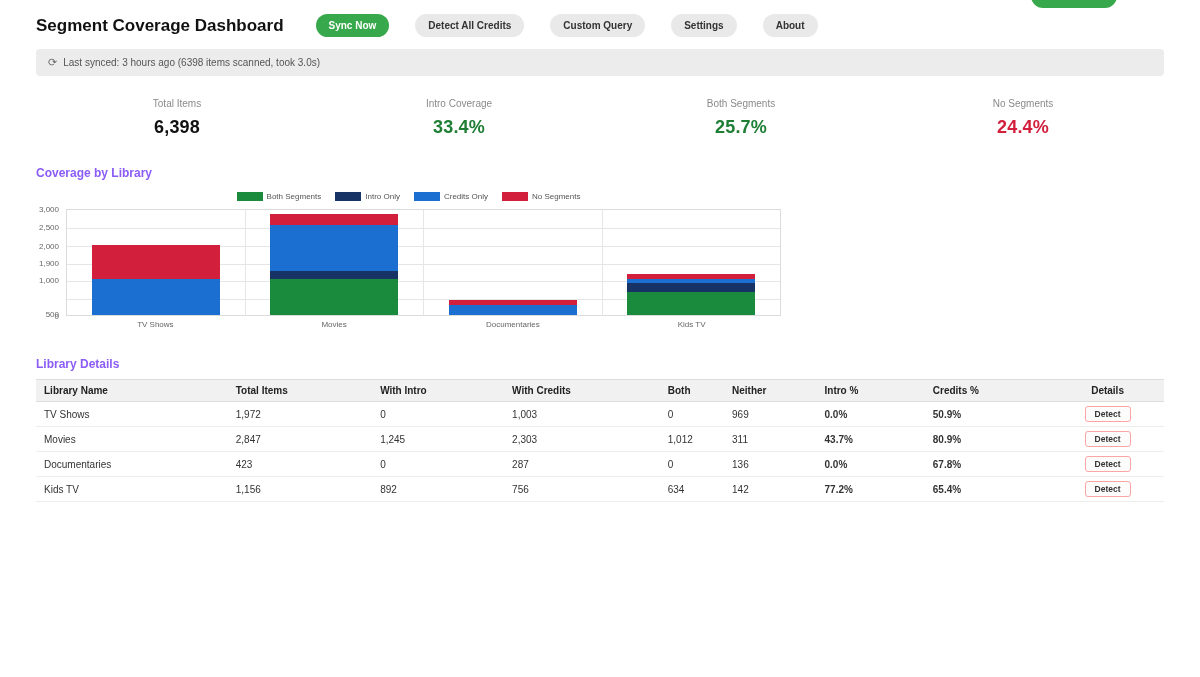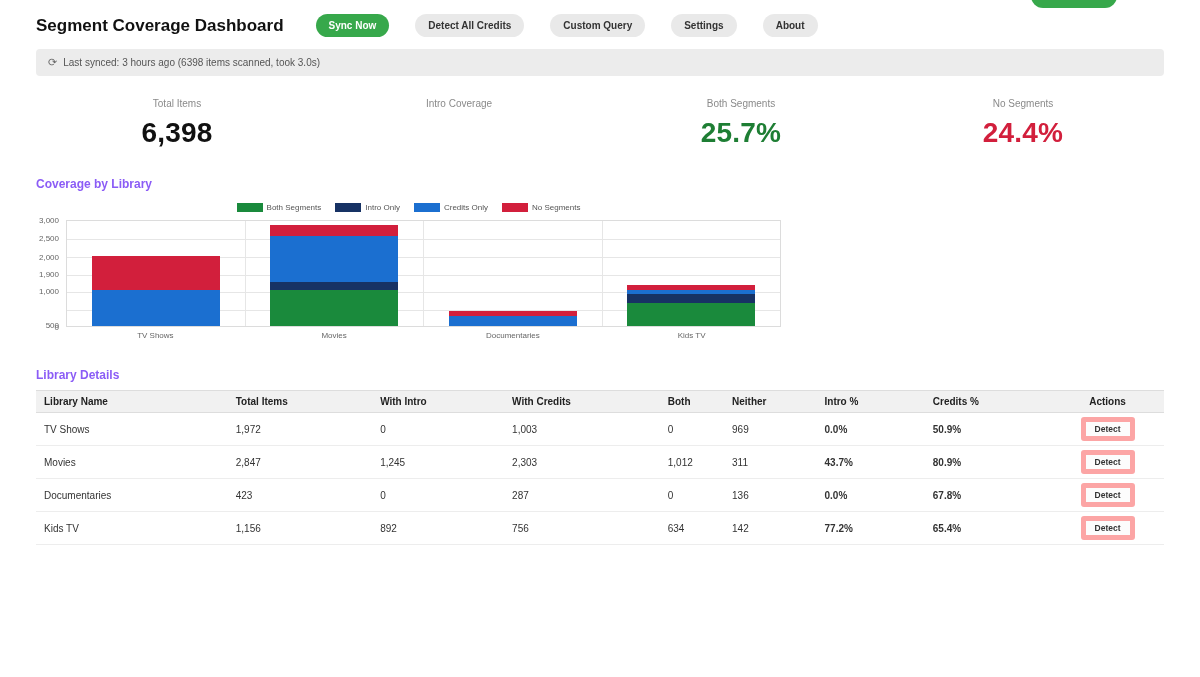--- a/index.html
+++ b/index.html
@@ -31,21 +31,21 @@
   .status-bar {
     margin-top:12px; background:#ececec; border-radius:4px;
     padding:7px 12px; font-size:10px; color:#555;
     display:flex; align-items:center; gap:6px;
   }
   .refresh-glyph { font-size:11px; color:#666; }
 
   .stats-row { display:flex; margin-top:22px; }
   .stat { flex:1; text-align:center; }
   .stat-label { font-size:10px; color:#8a8a8a; }
-  .stat-value { font-size:28px; font-weight:bold; margin-top:8px; color:#111; letter-spacing:0.2px; }
+  .stat-value { font-size:18px; font-weight:bold; margin-top:8px; color:#111; letter-spacing:0.2px; }
 
   .section-title { font-size:12px; font-weight:bold; color:#8b5cf6; margin-top:28px; }
 
   .chart { width:745px; margin-top:12px; }
   .legend { display:flex; justify-content:center; align-items:center; gap:14px; margin-bottom:8px; }
   .legend-item { display:flex; align-items:center; gap:4px; font-size:8px; color:#555; }
   .swatch { width:26px; height:9px; display:inline-block; }
 
   .plot-row { display:flex; }
   .y-labels { width:30px; position:relative; height:107px; }
@@ -67,21 +67,21 @@
   .lib-table th {
     background:#f1f1f1; text-align:left; padding:5px 8px;
     font-weight:bold; color:#222;
     border-top:1px solid #ddd; border-bottom:1px solid #ddd;
   }
   .lib-table td { padding:4px 8px; border-bottom:1px solid #ededed; color:#333; }
   .lib-table td.bold { font-weight:bold; }
   .lib-table th.center, .lib-table td.center { text-align:center; }
   .detect-btn {
     font-family:inherit; font-size:8.5px; font-weight:bold;
-    padding:2px 9px; border:5px solid #fca5a5; border-radius:3px;
+    padding:2px 9px; border:1px solid #fca5a5; border-radius:3px;
     background:#fcfcfc; color:#333; cursor:pointer;
   }
 </style>
 </head>
 <body>
 
 <button class="top-clip"></button>
 
 <div class="page">
 
@@ -99,20 +99,21 @@
     <span>Last synced: 3 hours ago (6398 items scanned, took 3.0s)</span>
   </div>
 
   <div class="stats-row">
     <div class="stat">
       <div class="stat-label">Total Items</div>
       <div class="stat-value" style="color: rgb(17, 17, 17);">6,398</div>
     </div>
     <div class="stat">
       <div class="stat-label">Intro Coverage</div>
+      <div class="stat-value" style="color: rgb(30, 126, 52);">33.4%</div>
     </div>
     <div class="stat">
       <div class="stat-label">Both Segments</div>
       <div class="stat-value" style="color: rgb(30, 126, 52);">25.7%</div>
     </div>
     <div class="stat">
       <div class="stat-label">No Segments</div>
       <div class="stat-value" style="color: rgb(210, 31, 60);">24.4%</div>
     </div>
   </div>
@@ -213,21 +214,21 @@
       <thead>
         <tr>
           <th>Library Name</th>
           <th>Total Items</th>
           <th>With Intro</th>
           <th>With Credits</th>
           <th>Both</th>
           <th>Neither</th>
           <th>Intro %</th>
           <th>Credits %</th>
-          <th class="center">Actions</th>
+          <th class="center">Details</th>
         </tr>
       </thead>
       <tbody>
           <tr>
             <td>TV Shows</td>
             <td>1,972</td>
             <td>0</td>
             <td>1,003</td>
             <td>0</td>
             <td>969</td>

